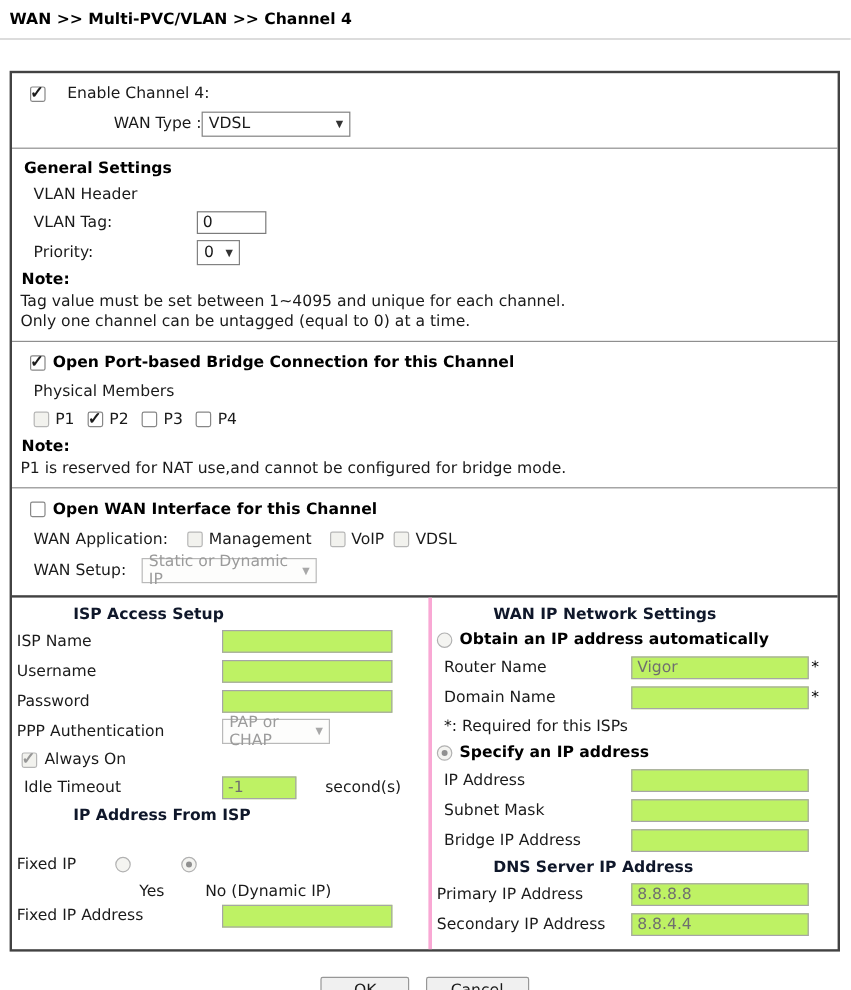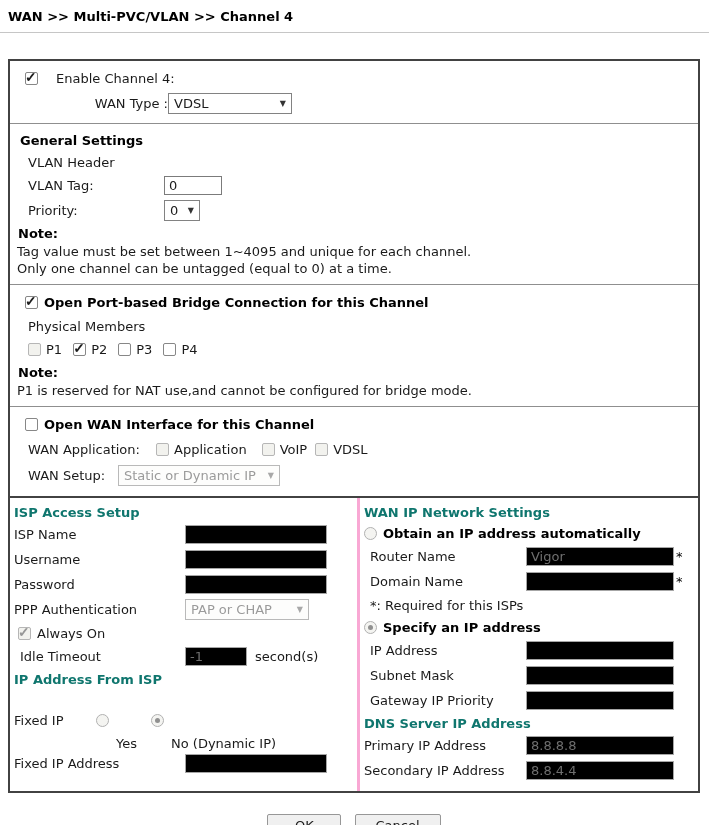--- a/index.html
+++ b/index.html
@@ -29,53 +29,53 @@
   input[type=checkbox]:checked::after{ content:"✓"; position:absolute; left:-1px; top:-4px; font-size:14px; font-weight:bold; color:#1c1c1c; }
   input[type=checkbox]:disabled{ background:#f2f2ee; border-color:#b6b6b6; }
   input[type=checkbox]:disabled:checked::after{ color:#979797; }
   input[type=radio]{ appearance:none; -webkit-appearance:none; width:13px; height:13px; border:1px solid #8a8a8a; border-radius:50%; background:#fff; margin:0; position:relative; flex:none; }
   input[type=radio]:checked::after{ content:""; position:absolute; left:3px; top:3px; right:3px; bottom:3px; border-radius:50%; background:#5d5d5d; }
   input[type=radio]:disabled{ border-color:#b1b1b1; background:#f4f4f1; }
   input[type=radio]:disabled:checked::after{ background:#909090; }
 
   
   input.txt { height:19px; border:1px solid #7b7b7b; background:#fff; font:13px "DejaVu Sans","Liberation Sans",sans-serif; color:#1a1a1a; padding:0 4px; }
-  input.txt:disabled { background:#000000; border:1px solid #a6a6a6; color:#6f6f6f; }
+  input.txt:disabled { background:#bef264; border:1px solid #a6a6a6; color:#6f6f6f; }
 
   
   .select { display:inline-flex; align-items:center; justify-content:space-between; border:1px solid #828282; background:#fff; height:21px; padding:0 5px; color:#1a1a1a; }
   .select .arrow { font-size:8px; color:#333; margin-left:6px; }
   .select.dis { color:#9b9b9b; border-color:#b9b9b9; background:#fdfdfc; }
   .select.dis .arrow { color:#a8a8a8; }
 
   .w148 { width:148px; }
   .w136 { width:136px; }
   .sel-wan { width:124px; }
   .sel-pri { width:36px; }
-  .sel-setup { width:162px; }
-  .sel-ppp { width:124px; }
+  .sel-setup { width:146px; }
+  .sel-ppp { width:90px; }
 
   .cb-gap { width:9px; flex:none; }
   .cb-gap-wide { width:18px; flex:none; }
 
   .port-group { display:inline-flex; align-items:center; margin-right:11px; }
   .port-group span { margin-left:5px; }
   .app-group { display:inline-flex; align-items:center; margin-right:15px; }
   .app-group span { margin-left:5px; }
 
   
   .col-left { width:347px; flex:none; padding:4px 6px 8px 4px; }
   .col-right { flex:1; border-left:3px solid #f9a8d4; padding:4px 8px 8px 4px; }
-  .col-h { font-weight:bold; color:#0f766e; min-height:20px; display:flex; align-items:center; }
+  .col-h { font-weight:bold; color:#0f172a; min-height:20px; display:flex; align-items:center;margin-left:47px; }
   .f-row { display:flex; align-items:center; min-height:25px; }
   .f-row .lbl-l { width:171px; flex:none; }
   .f-row .lbl-l2 { width:165px; flex:none; margin-left:6px; }
   .inp-l { width:142px; }
   .inp-idle { width:62px; }
-  .unit { margin-left:8px; }
+  .unit { margin-left:24px; }
   .f-row .lbl-r { width:156px; flex:none; }
   .f-row .lbl-r2 { width:162px; flex:none; }
   .inp-r { width:148px; }
   .ind { padding-left:6px; }
   .star { margin-left:2px; color:#000; }
   .radio-lbl { margin-left:6px; }
   .fixed-lbl { width:82px; flex:none; }
   .yes-group { display:inline-flex; align-items:center; margin-right:14px; }
   .yes-group span { margin-left:7px;margin-top:47px; }
 
@@ -162,21 +162,21 @@
     <div class="row">
       <span class="cb-gap"></span>
       <input type="checkbox" style="">
       <span style="width:6px;flex:none"></span>
       <span class="b">Open WAN Interface for this Channel</span>
     </div>
     <div class="row ml12">
       <span class="lbl" style="width:128px">WAN Application:</span>
       <label class="app-group">
         <input type="checkbox" disabled="" style="">
-        <span>Application</span>
+        <span>Management</span>
       </label>
       <label class="app-group" style="margin-right:8px">
         <input type="checkbox" disabled="" style="">
         <span>VoIP</span>
       </label>
       <label class="app-group">
         <input type="checkbox" disabled="" style="">
         <span>VDSL</span>
       </label>
     </div>
@@ -263,21 +263,21 @@
       </div>
       <div class="f-row ind">
         <span class="lbl-r">IP Address</span>
         <input class="txt inp-r" disabled="" value="" style="">
       </div>
       <div class="f-row ind">
         <span class="lbl-r">Subnet Mask</span>
         <input class="txt inp-r" disabled="" value="" style="">
       </div>
       <div class="f-row ind">
-        <span class="lbl-r">Gateway IP Priority</span>
+        <span class="lbl-r">Bridge IP Address</span>
         <input class="txt inp-r" disabled="" value="" style="">
       </div>
       <div class="col-h">DNS Server IP Address</div>
       <div class="f-row">
         <span class="lbl-r2">Primary IP Address</span>
         <input class="txt inp-r" disabled="" value="8.8.8.8" style="">
       </div>
       <div class="f-row">
         <span class="lbl-r2">Secondary IP Address</span>
         <input class="txt inp-r" disabled="" value="8.8.4.4" style="">

